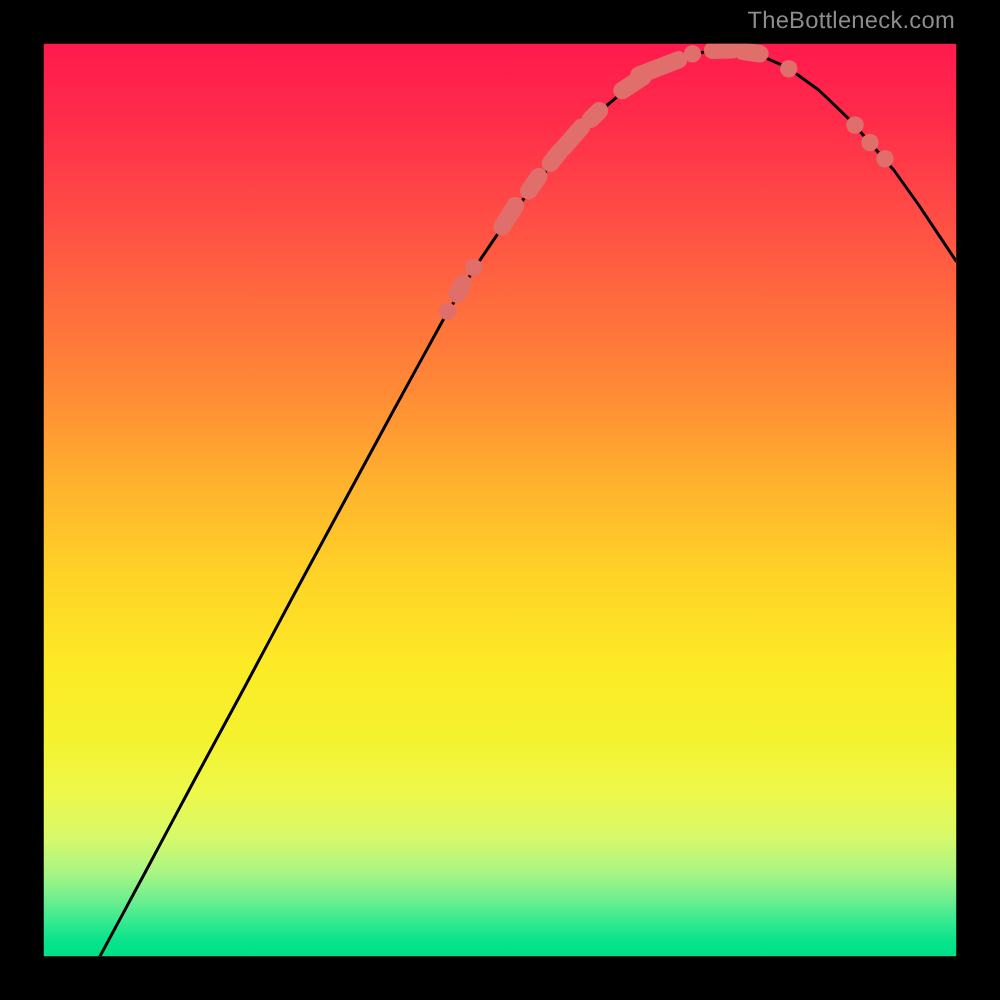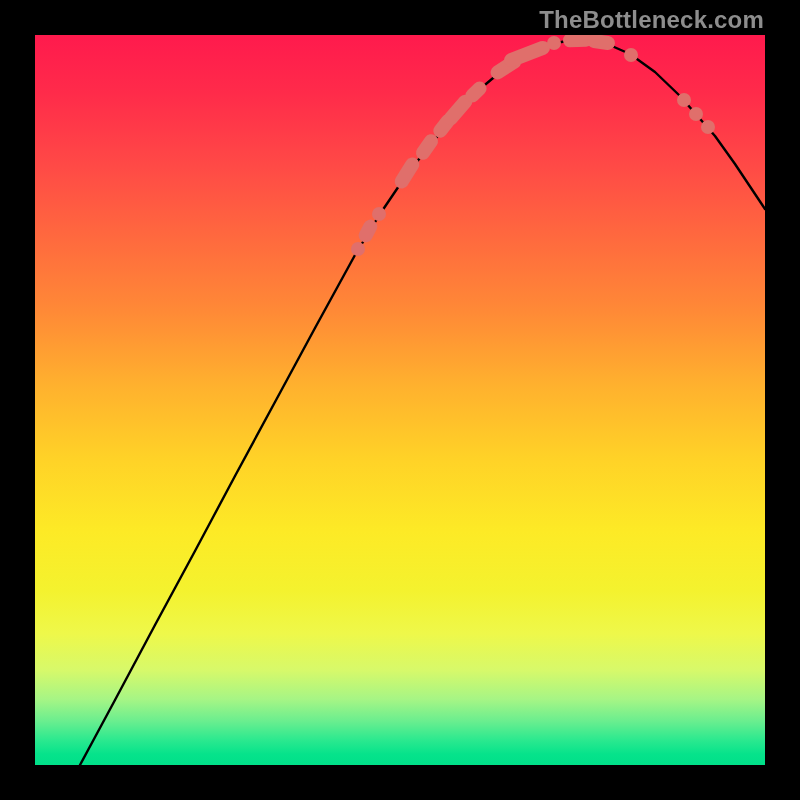--- a/index.html
+++ b/index.html
@@ -49,22 +49,22 @@
     top: 0;
     width: 730px;
     height: 730px;
     pointer-events: none;
   }
   .watermark {
     position: absolute;
     top: 6px;
     right: 36px;
     font-family: Arial, Helvetica, sans-serif;
-    font-size: 24px;
-    font-weight: 700;
+    font-size: 19px;
+    font-weight: 400;
     color: #8d8d8d;
     letter-spacing: 0.2px;
     user-select: none;
   }
 </style>
 </head>
 <body>
 
 <div class="frame">
   <div class="gradient"></div>

